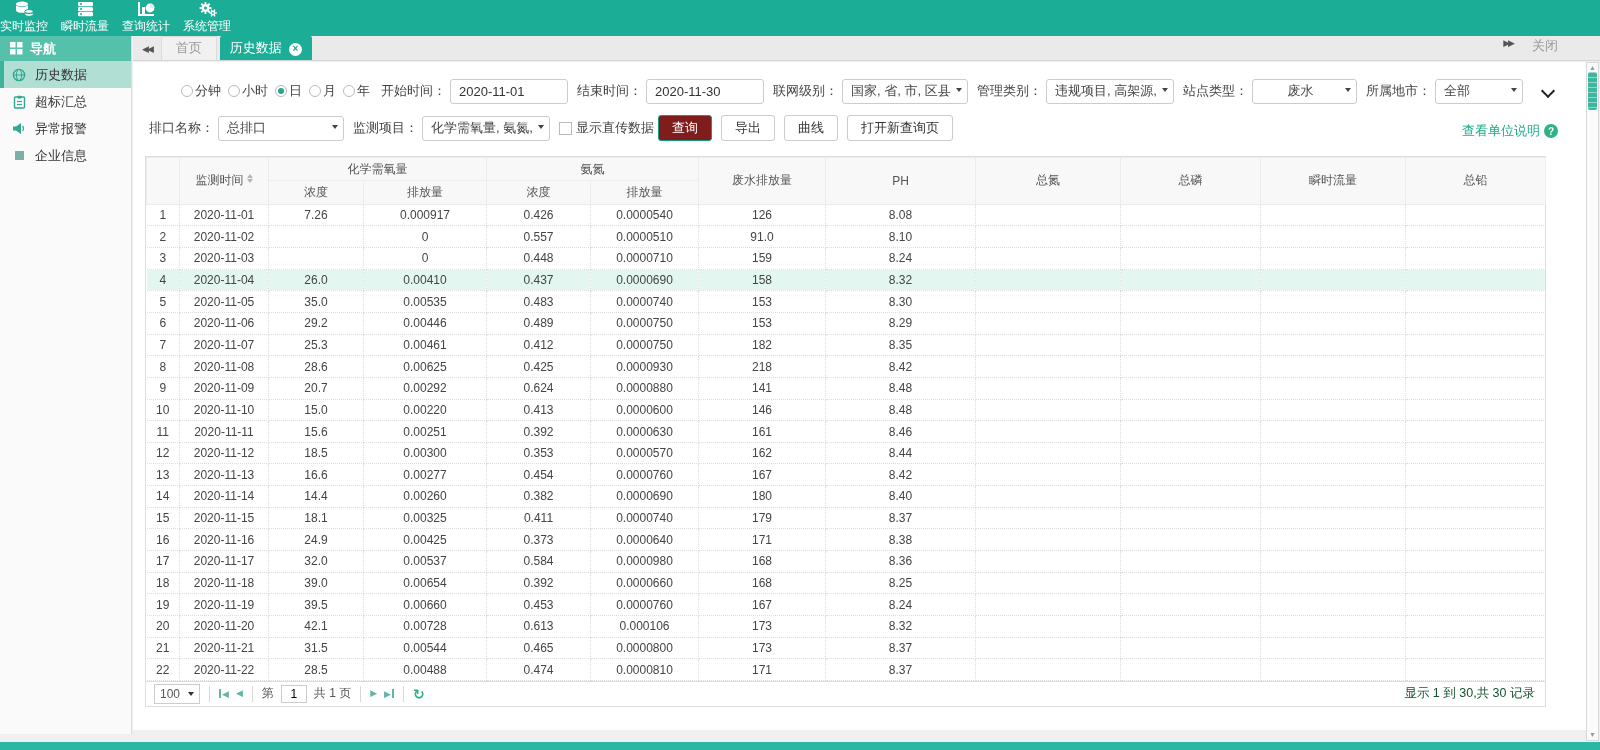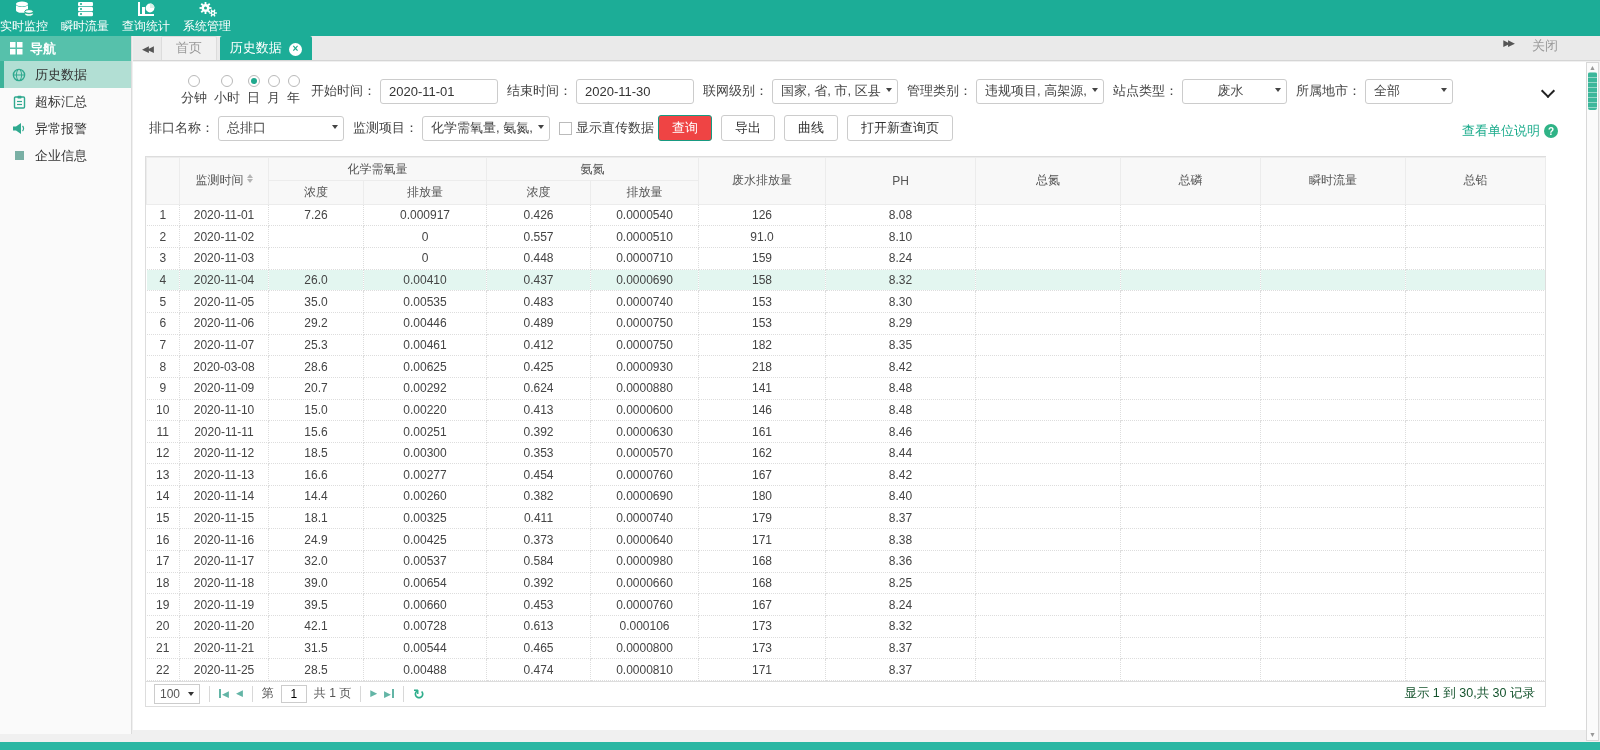--- a/index.html
+++ b/index.html
@@ -29,29 +29,29 @@
 .tab.active span.tlbl { line-height:24px; }
 .tabbar-right { margin-left:auto; display:flex; align-items:center; gap:10px; padding:0 42px 5px 0; }
 .close-all { color:#999; font-size:13px; cursor:pointer; }
 
 .content { position:absolute; top:62px; left:133px; width:1453px; height:668px; background:#fff; }
 .frow { position:absolute; display:flex; align-items:center; gap:9px; height:26px; font-size:13px; color:#444; }
 .frow1 { top:16px; left:48px; }
 .frow2 { top:53px; left:16px; }
 .frow .flabel { margin-right:-5px; }
 .pgroup { display:flex; align-items:center; gap:7px; margin-right:2px; }
-.p-radio { display:flex; align-items:center; gap:2px; white-space:nowrap;flex-direction:column; }
+.p-radio { display:flex; align-items:center; gap:2px; white-space:nowrap; }
 .radio { width:12px; height:12px; border-radius:50%; border:1px solid #b9b9b9; background:#fff; position:relative; display:inline-block; flex:0 0 auto; }
 .radio.on::after { content:""; position:absolute; left:2px; top:2px; width:6px; height:6px; border-radius:50%; background:#20a98e; }
 .flabel { white-space:nowrap; }
 .tin { width:118px; height:25px; border:1px solid #ccc; border-radius:3px; padding:0 8px; font-size:13px; color:#333; font-family:inherit; background:#fff; }
 .sel { height:25px; border:1px solid #ccc; border-radius:3px; display:inline-flex; align-items:center; padding:0 16px 0 8px; position:relative; background:#fff; white-space:nowrap; }
 .sel .caret { position:absolute; right:5px; top:8px; width:0; height:0; border-left:3.5px solid transparent; border-right:3.5px solid transparent; border-top:4px solid #444; }
 .btn { height:26px; padding:0 13px; border:1px solid #ccc; border-radius:3px; background:#fff; font-size:13px; color:#333; font-family:inherit; cursor:pointer; }
-.btn.primary { background:#ef4444; border-color:#189a82; color:#fff; }
+.btn.primary { background:#7f1d1d; border-color:#189a82; color:#fff; }
 .cb { width:13px; height:13px; border:1px solid #bbb; background:#fff; display:inline-block; margin-right:4px; vertical-align:-2px; }
 .unit-note { position:absolute; top:60px; right:28px; color:#1aab8b; font-size:13px; display:flex; align-items:center; gap:4px; cursor:pointer; }
 .qicon { width:14px; height:14px; border-radius:50%; background:#2fb386; color:#fff; font-size:10px; display:inline-flex; align-items:center; justify-content:center; font-weight:bold; }
 .chev { position:absolute; top:24px; right:32px; width:11px; height:11px; cursor:pointer; }
 .chev::after { content:""; position:absolute; left:0; top:0; width:8px; height:8px; border-right:2.5px solid #222; border-bottom:2.5px solid #222; transform:rotate(45deg); }
 
 .datagrid { position:absolute; top:94px; left:12px; width:1401px; border:1px solid #ddd; background:#fff; }
 table.grid { border-collapse:collapse; table-layout:fixed; width:1399px; }
 table.grid th { height:23.4px; font-weight:normal; color:#555; border:1px solid #ececec; background:#f8f8f8; font-size:12px; padding:0; }
 table.grid td { height:21.65px; text-align:center; border-right:1px dotted #ddd; border-bottom:1px dotted #ddd; color:#444; font-size:12px; padding:0; overflow:hidden; white-space:nowrap; }
@@ -427,21 +427,21 @@
             <td>0.0000750</td>
             <td>182</td>
             <td>8.35</td>
             <td></td>
             <td></td>
             <td></td>
             <td></td>
           </tr>
           <tr>
             <td class="grn">8</td>
-            <td class="grn">2020-03-08</td>
+            <td class="grn">2020-11-08</td>
             <td>28.6</td>
             <td>0.00625</td>
             <td>0.425</td>
             <td>0.0000930</td>
             <td>218</td>
             <td>8.42</td>
             <td></td>
             <td></td>
             <td></td>
             <td></td>
@@ -623,21 +623,21 @@
             <td>0.0000800</td>
             <td>173</td>
             <td>8.37</td>
             <td></td>
             <td></td>
             <td></td>
             <td></td>
           </tr>
           <tr>
             <td class="grn">22</td>
-            <td class="grn">2020-11-25</td>
+            <td class="grn">2020-11-22</td>
             <td>28.5</td>
             <td>0.00488</td>
             <td>0.474</td>
             <td>0.0000810</td>
             <td>171</td>
             <td>8.37</td>
             <td></td>
             <td></td>
             <td></td>
             <td></td>

